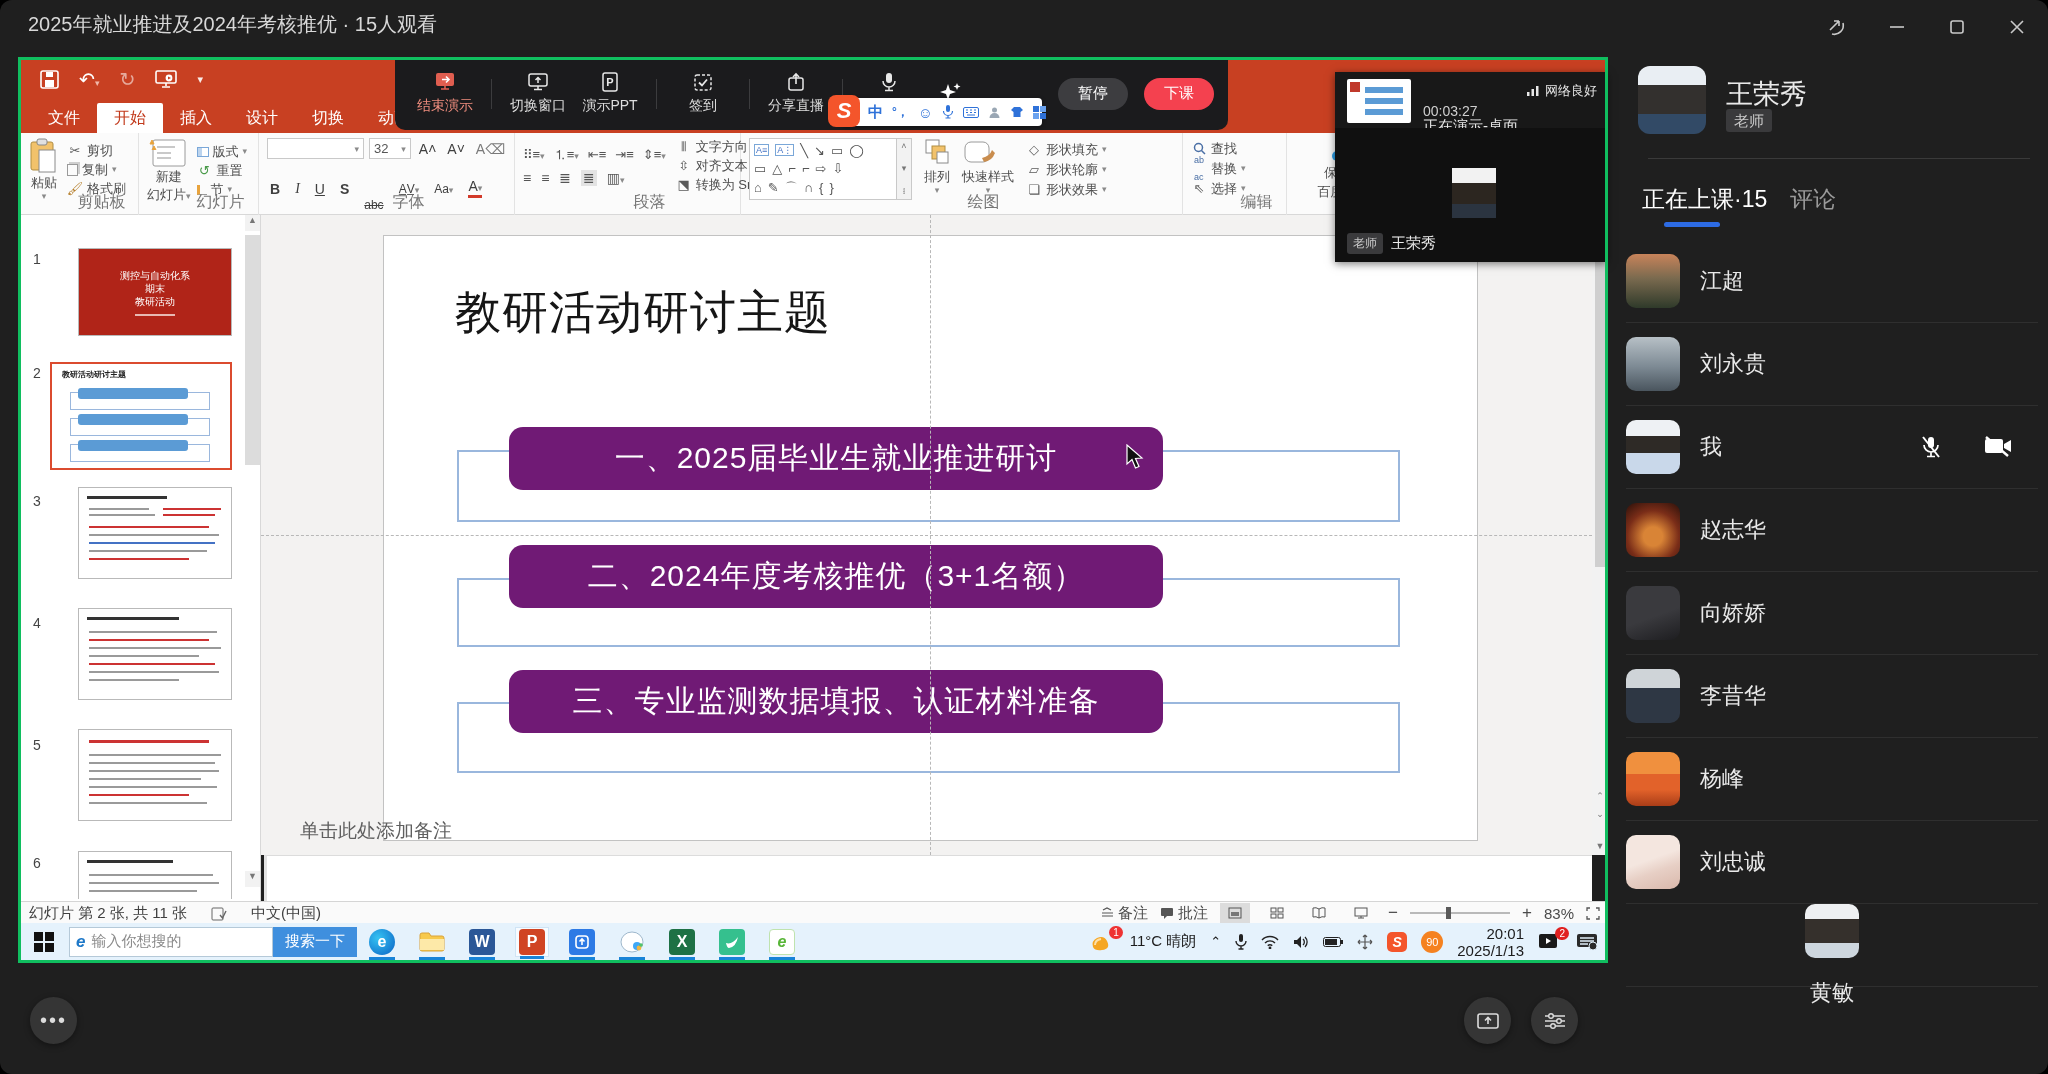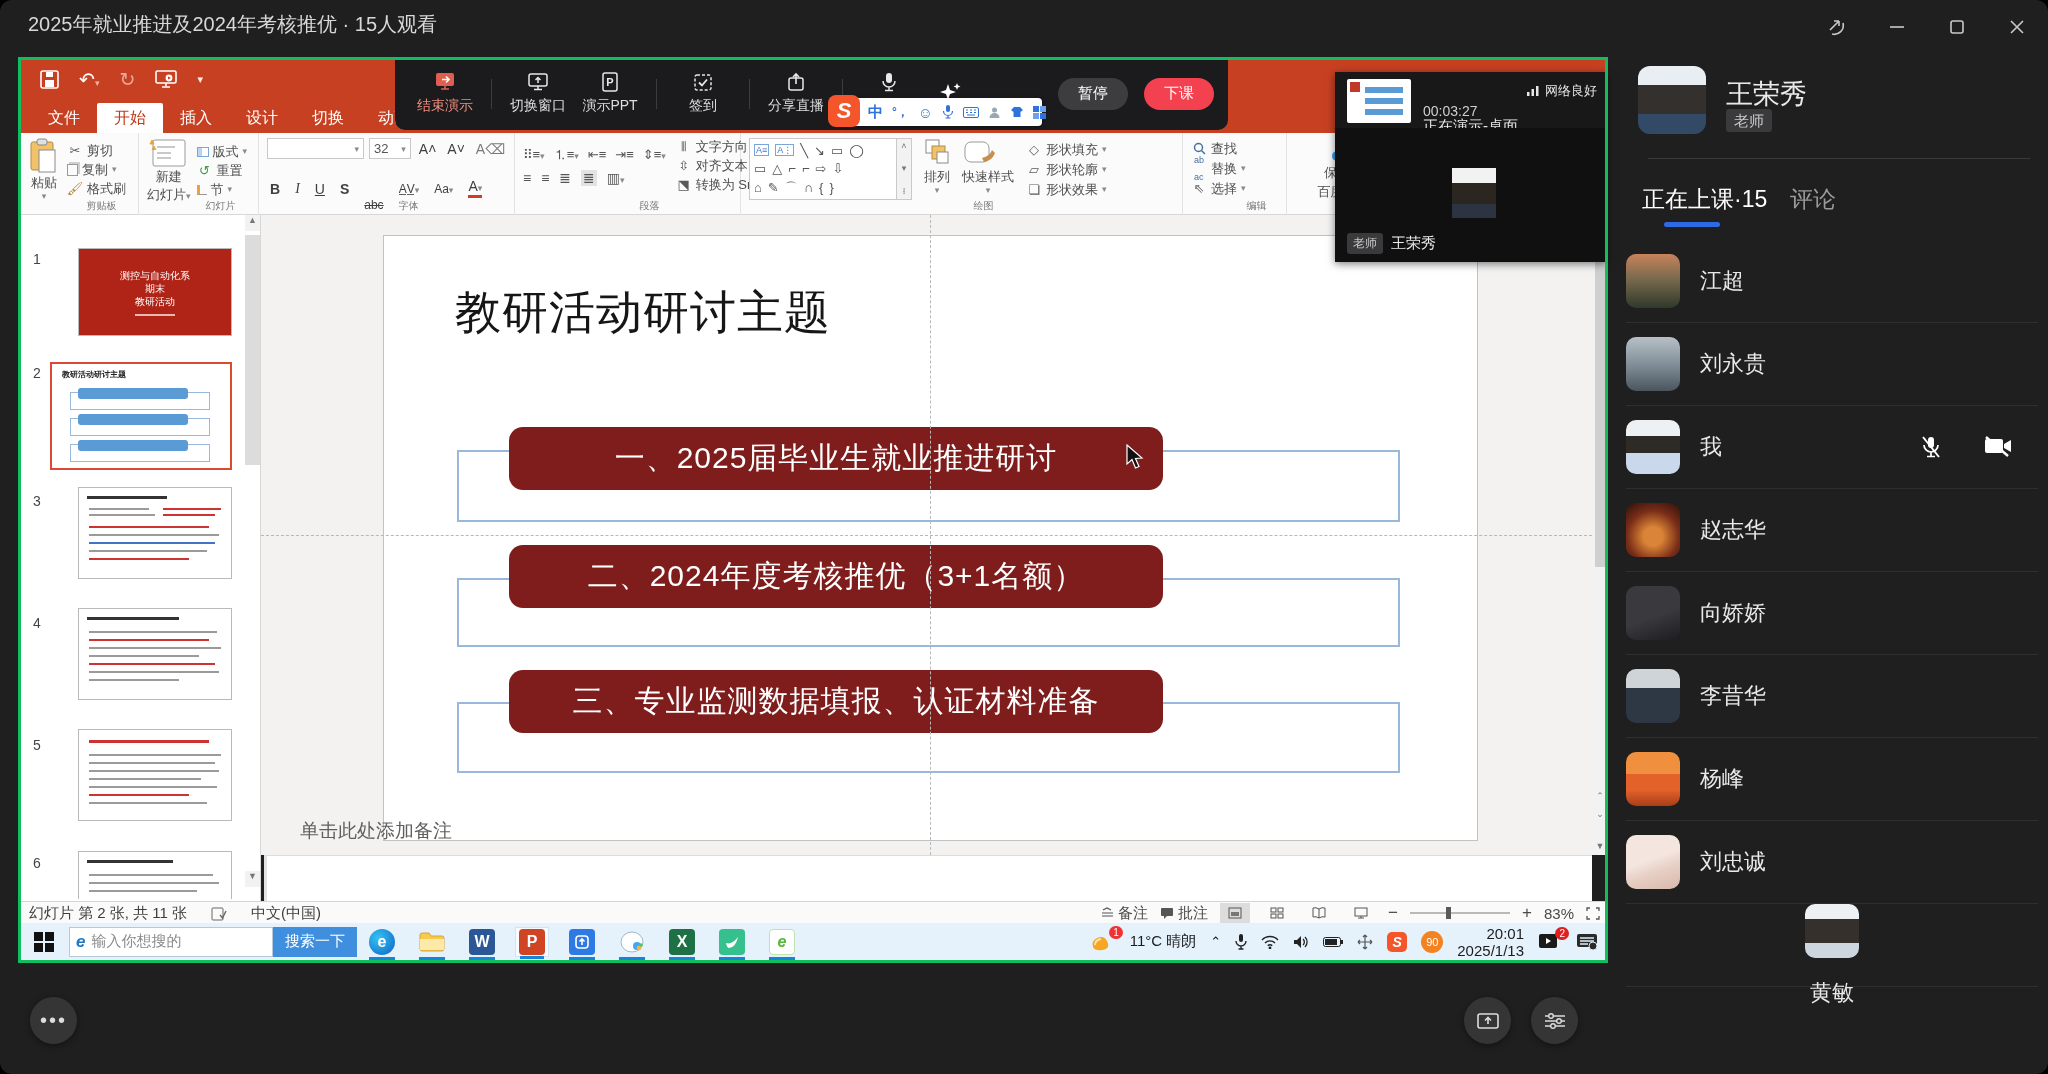--- a/index.html
+++ b/index.html
@@ -14,21 +14,21 @@
   .winctl{top:12px;width:30px;height:30px;color:#c9c9c9;display:flex;align-items:center;justify-content:center;}
 
   
   .redbar{left:21px;top:60px;width:1584px;height:73px;background:#c84022;}
   .qat{left:40px;top:68px;gap:20px;color:#fff;}
   .tabrow{left:21px;top:103px;width:1584px;height:30px;background:#c84022;}
   .tab{height:30px;padding:0 17px;color:#ffffff;font-size:16px;display:flex;align-items:center;}
   .tab.active{background:#ffffff;color:#c23a1c;border-radius:2px 2px 0 0;}
   .ribbon{left:21px;top:133px;width:1584px;height:82px;background:#fbfbfb;border-bottom:1px solid #d8d8d8;display:flex;}
   .rgroup{position:relative;height:82px;border-right:1px solid #e3e3e3;padding:5px 6px 16px 8px;}
-  .rgroup .glabel{position:absolute;bottom:2px;left:12px;right:0;text-align:center;font-size:10px;color:#777;margin-left:32px;}
+  .rgroup .glabel{position:absolute;bottom:2px;left:12px;right:0;text-align:center;font-size:16px;color:#777;margin-left:32px;}
   .rsmall{font-size:13px;color:#4d4d4d;line-height:17px;display:flex;align-items:center;gap:4px;white-space:nowrap;}
   .dd{color:#8a8a8a;font-size:9px;}
   .fbox{border:1px solid #c9c9c9;background:#fff;height:21px;font-size:13px;color:#555;display:flex;align-items:center;padding:0 4px;justify-content:space-between;}
   .fontbtn{font-size:14px;color:#3f3f3f;margin:0 3px;}
   .galbox{border:1px solid #c9c9c9;background:#fff;width:148px;height:62px;display:grid;grid-template-rows:1fr 1fr 1fr;padding:2px 4px;font-size:13px;color:#555;}
   .galrow{display:flex;gap:6px;align-items:center;}
   .ic14{width:16px;height:16px;display:inline-flex;align-items:center;justify-content:center;color:#5a5a5a;font-size:13px;}
 
   
   .thumbpanel{left:21px;top:215px;width:240px;height:686px;background:#fff;border-right:1px solid #d8d8d8;}
@@ -37,21 +37,21 @@
   .mini-line{position:absolute;background:#9a9a9a;height:2px;}
   .scrollv{position:absolute;background:#f2f2f2;color:#777;font-size:9px;text-align:center;}
 
   
   .canvas{left:261px;top:215px;width:1331px;height:640px;background:#f3f2f1;}
   .slide{left:383px;top:235px;width:1095px;height:606px;background:#fff;border:1px solid #c2c2c2;}
   .guide-v{left:930px;top:215px;width:0;height:640px;border-left:1px dashed #b8b8b8;z-index:6;}
   .guide-h{left:261px;top:535px;width:1331px;height:0;border-top:1px dashed #b8b8b8;z-index:6;}
   .slide-title{left:455px;top:282px;font-size:46px;color:#161616;font-weight:500;letter-spacing:1px;z-index:5;}
   .obox{position:absolute;left:457px;width:943px;border:2px solid #9ab7dd;background:#fff;z-index:4;}
-  .bluebar{position:absolute;left:509px;width:654px;height:63px;background:#7f1d1d;border-radius:14px;color:#fff;font-size:30px;display:flex;align-items:center;justify-content:center;z-index:5;letter-spacing:1px;}
+  .bluebar{position:absolute;left:509px;width:654px;height:63px;background:#701a75;border-radius:14px;color:#fff;font-size:30px;display:flex;align-items:center;justify-content:center;z-index:5;letter-spacing:1px;}
 
   
   .notesbar{left:264px;top:855px;width:1328px;height:46px;background:#fff;border-top:1px solid #dcdcdc;border-left:3px solid #e2e2e2;}
   .notestext{left:300px;top:818px;font-size:19px;color:#5f5f5f;}
   .statusbar{left:21px;top:901px;width:1587px;height:22px;background:#fafafa;border-top:1px solid #d5d5d5;font-size:15px;color:#3f3f3f;}
   .stR{position:absolute;right:8px;top:0;height:22px;display:flex;align-items:center;gap:12px;color:#4a4a4a;}
   .viewbtn{width:30px;height:20px;display:flex;align-items:center;justify-content:center;}
   .sliderline{width:100px;height:2px;background:#b9b9b9;position:relative;}
   .sliderthumb{position:absolute;left:36px;top:-5px;width:5px;height:12px;background:#5a5a5a;}
 

